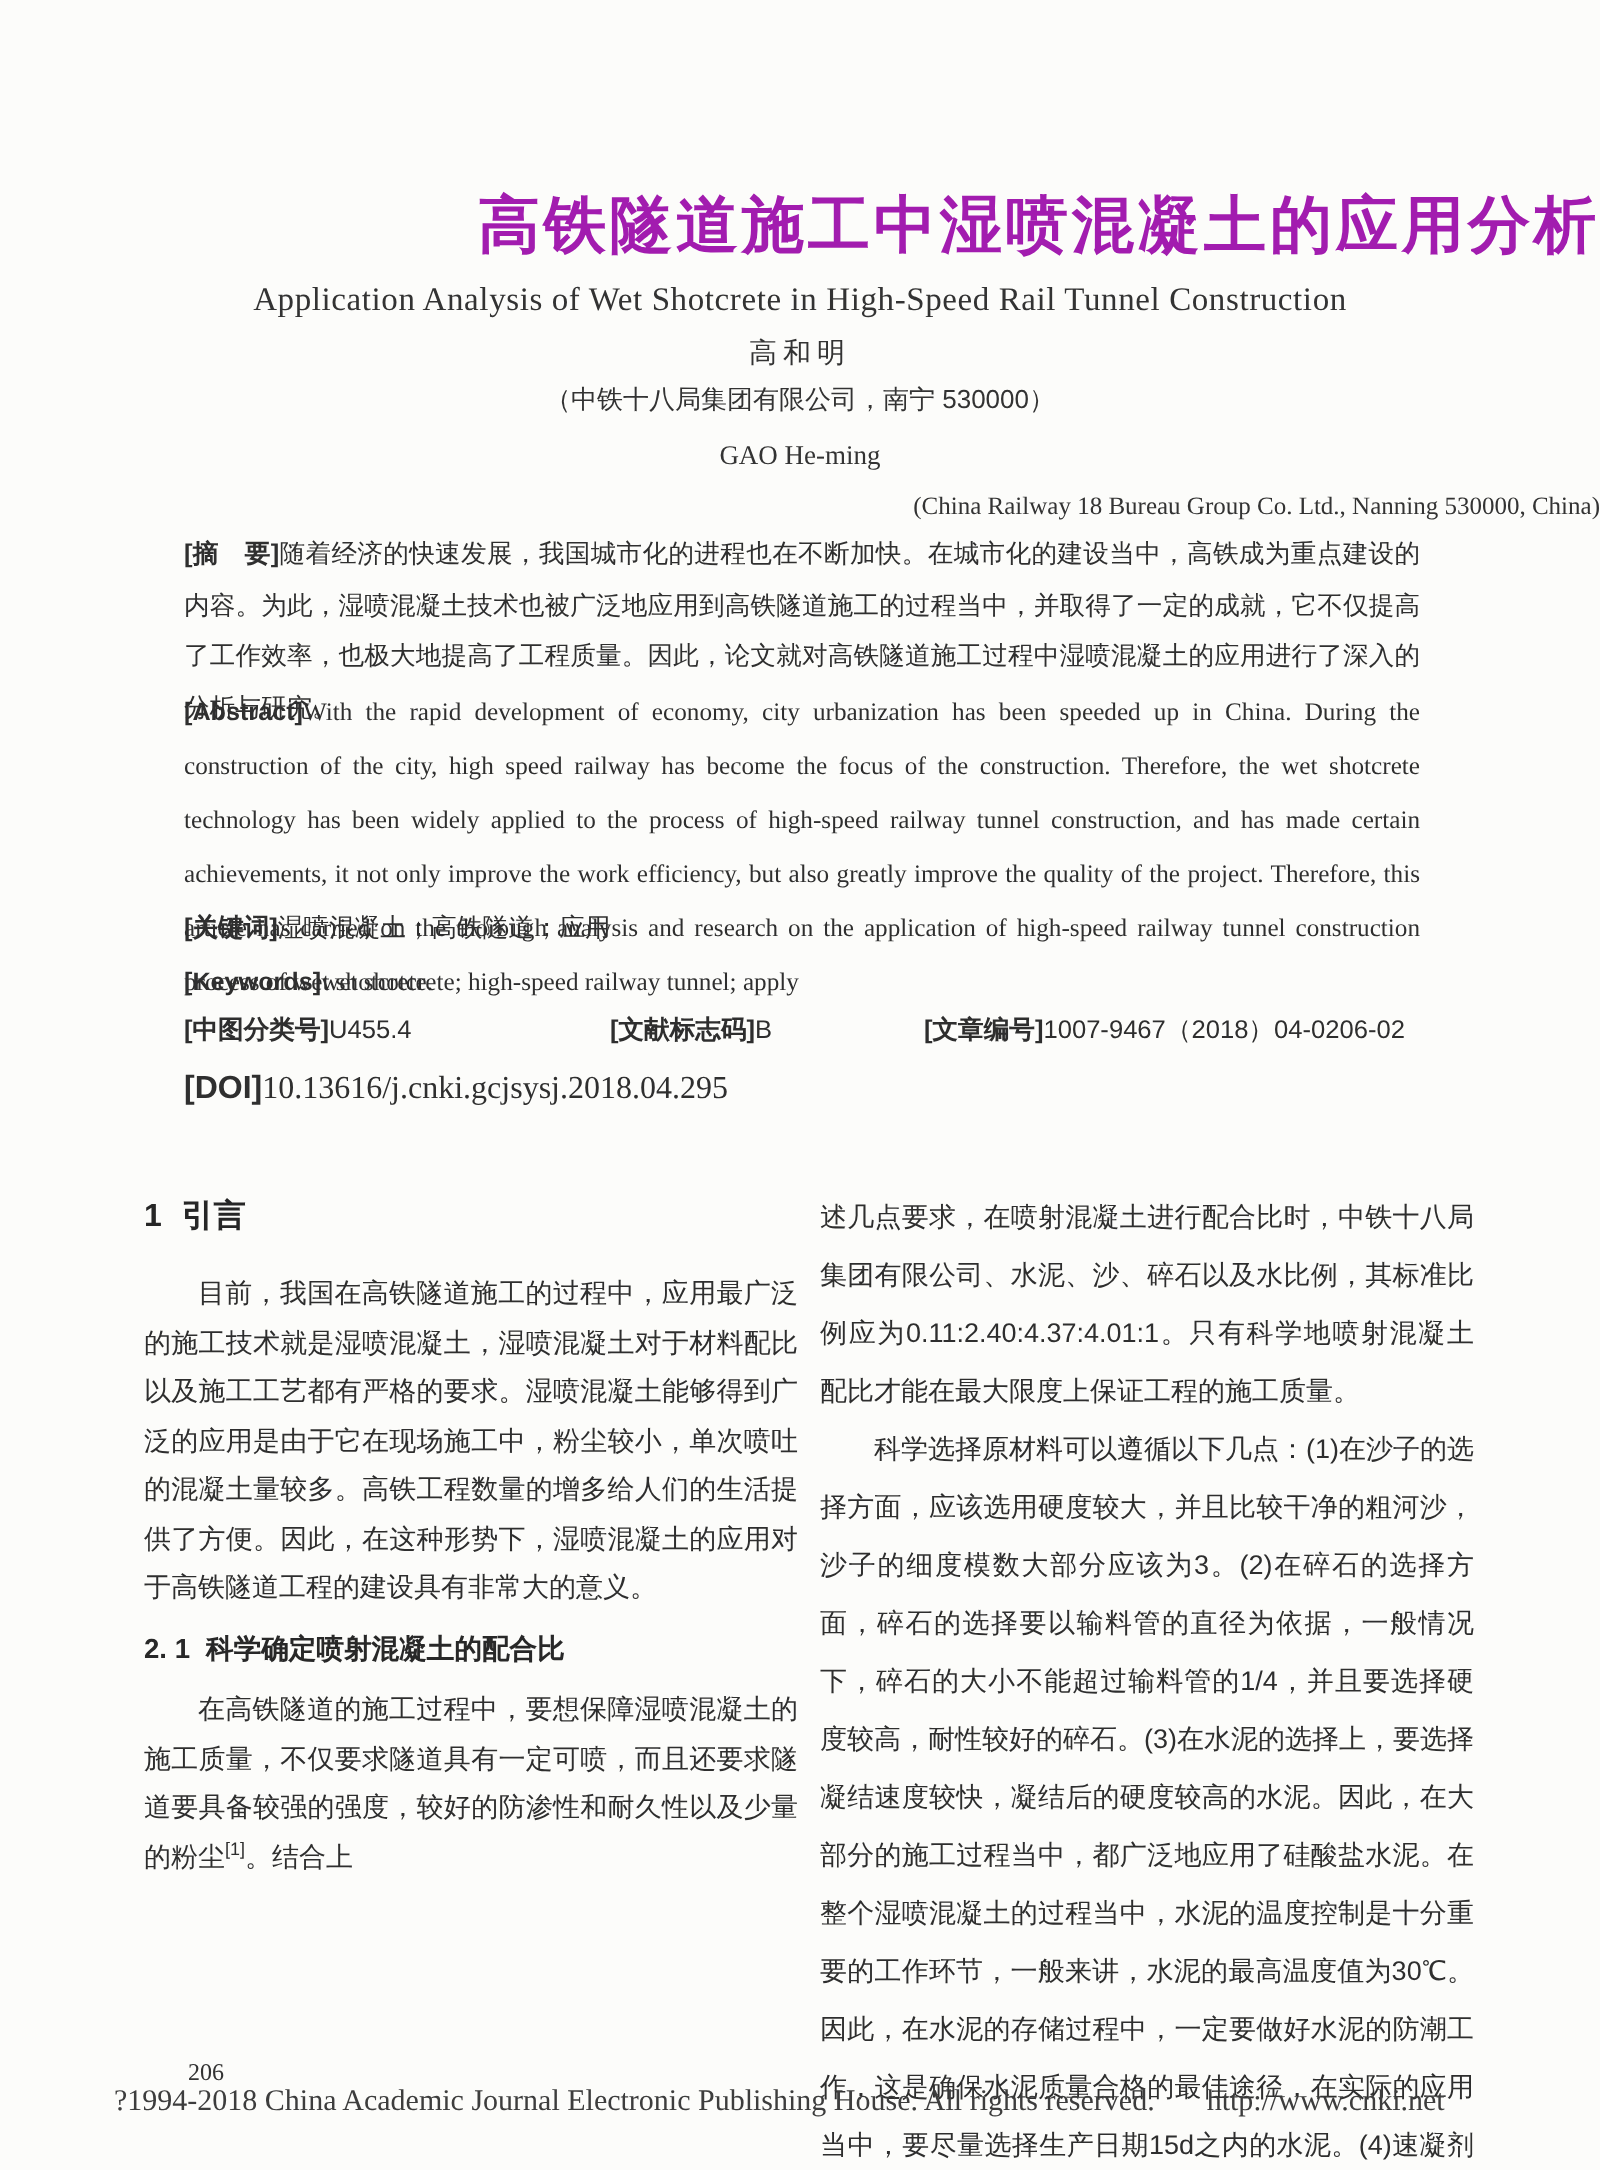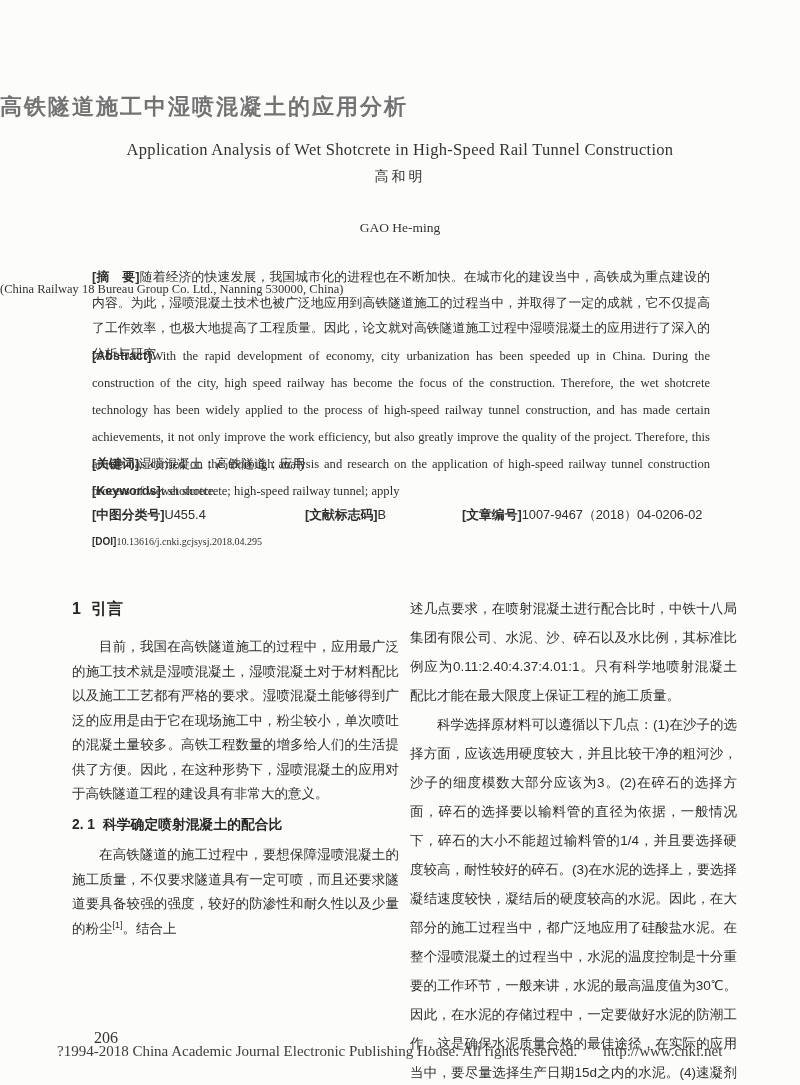--- a/index.html
+++ b/index.html
@@ -41,25 +41,25 @@
     font-size: 8.5px;
     color: #4a4a4a;
     padding-top: 3px;
     letter-spacing: 0.2px;
   }
 
   
   .title-cn {
     position: absolute;
     top: 92px; left: 0; width: 100%;
-    text-align: left;
-    font-size: 22px;
+    text-align: right;
+    font-size: 31px;
     font-weight: bold;
     letter-spacing: 2px;
-    color: #737373;
+    color: #a21caf;
   }
   .title-en {
     position: absolute;
     top: 140px; left: 0; width: 100%;
     text-align: center;
     font-family: "Liberation Serif", serif;
     font-size: 16.5px;
     color: #333;
     letter-spacing: 0.3px;
   }
@@ -82,25 +82,24 @@
     position: absolute;
     top: 220px; left: 0; width: 100%;
     text-align: center;
     font-family: "Liberation Serif", serif;
     font-size: 13.5px;
     color: #333;
   }
   .affil-en {
     position: absolute;
     top: 246px; left: 0; width: 100%;
-    text-align: left;
+    text-align: right;
     font-family: "Liberation Serif", serif;
     font-size: 12.5px;
     color: #333;
-    margin-top: 36px;
   }
 
   
   .meta-block {
     position: absolute;
     left: 92px;
     width: 618px;
     text-align: justify;
     color: #2f2f2f;
   }
@@ -114,21 +113,21 @@
   .kw-cn { top: 456px; font-size: 12.8px; }
   .kw-en { top: 484px; font-family: "Liberation Serif", serif; font-size: 12.6px; }
   .label { font-weight: bold; font-family: "Liberation Sans", sans-serif; }
   .label-en { font-weight: bold; font-family: "Liberation Sans", sans-serif; }
 
   .meta-row { position: absolute; top: 507px; left: 0; width: 100%; font-size: 12.8px; }
   .meta-item { position: absolute; white-space: nowrap; }
   .meta-clc { left: 92px; }
   .meta-doc { left: 305px; }
   .meta-aid { left: 462px; }
-  .doi-line { top: 536px; font-size: 10px; font-family: "Liberation Serif", serif; }
+  .doi-line { top: 536px; font-size: 16px; font-family: "Liberation Serif", serif; }
 
   
   .col {
     position: absolute;
     top: 594px;
     width: 327px;
     text-align: justify;
     font-size: 13.5px;
     color: #2e2e2e;
   }
@@ -167,21 +166,21 @@
     line-height: 24px;
     text-align: justify;
     color: #2e2e2e;
   }
 
   
   .page-number {
     position: absolute;
     left: 94px; top: 1029px;
     font-family: "Liberation Serif", serif;
-    font-size: 16px;
+    font-size: 12px;
     color: #333;
     text-align: right;
   }
   .copyright {
     position: absolute;
     left: 28px; top: 1043px;
     width: 760px;
     font-family: "Liberation Serif", serif;
     font-size: 15px;
     color: #3d3d3d;
@@ -201,20 +200,21 @@
 </style>
 </head>
 <body>
 
 <div class="page">
 
 
   <div class="title-cn">高铁隧道施工中湿喷混凝土的应用分析</div>
   <div class="title-en">Application Analysis of Wet Shotcrete in High-Speed Rail Tunnel Construction</div>
   <div class="author-cn">高和明</div>
+  <div class="affil-cn">（中铁十八局集团有限公司，南宁 530000）</div>
   <div class="author-en">GAO He-ming</div>
   <div class="affil-en">(China Railway 18 Bureau Group Co. Ltd., Nanning  530000, China)</div>
 
   <div class="meta-block abstract-cn"><span class="label">[摘　要]</span><span>随着经济的快速发展，我国城市化的进程也在不断加快。在城市化的建设当中，高铁成为重点建设的内容。为此，湿喷混凝土技术也被广泛地应用到高铁隧道施工的过程当中，并取得了一定的成就，它不仅提高了工作效率，也极大地提高了工程质量。因此，论文就对高铁隧道施工过程中湿喷混凝土的应用进行了深入的分析与研究。</span></div>
 
   <div class="meta-block abstract-en"><span class="label-en">[Abstract]</span><span>With the rapid development of economy, city urbanization has been speeded up in China. During the construction of the city, high speed railway has become the focus of the construction. Therefore, the wet shotcrete technology has been widely applied to the process of high-speed railway tunnel construction, and has made certain achievements, it not only improve the work efficiency, but also greatly improve the quality of the project. Therefore, this article has carried on the thorough analysis and research on the application of high-speed railway tunnel construction process of wet shotcrete.</span></div>
 
   <div class="meta-block kw-cn"><span class="label">[关键词]</span><span>湿喷混凝土；高铁隧道；应用</span></div>
 
   <div class="meta-block kw-en"><span class="label-en">[Keywords]</span><span>wet shotcrete; high-speed railway tunnel; apply</span></div>

